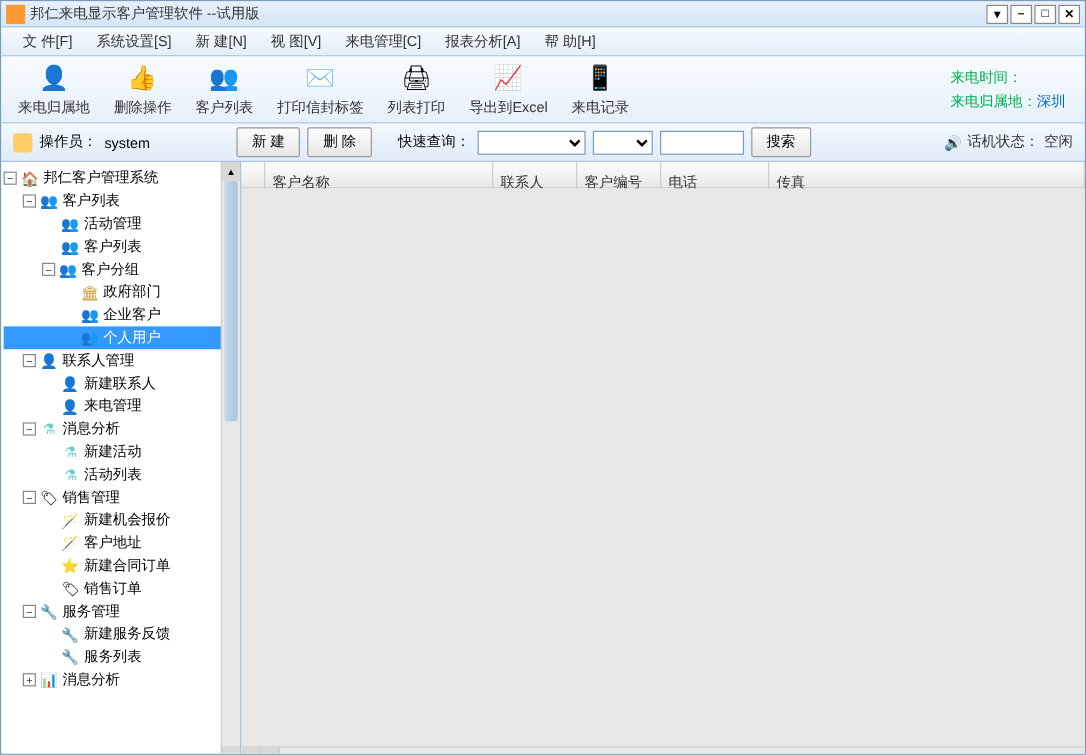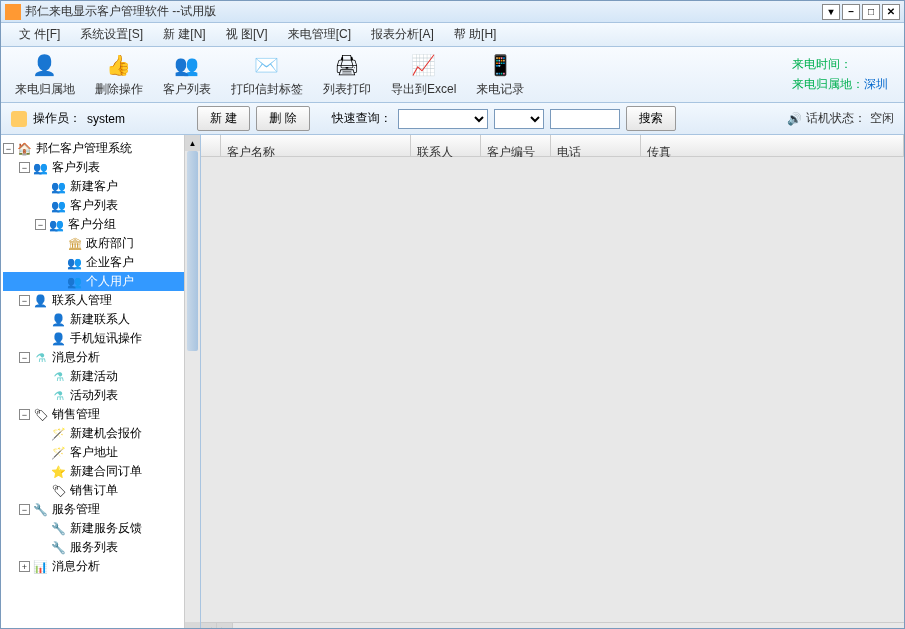--- a/index.html
+++ b/index.html
@@ -137,21 +137,21 @@
 
       <div class="tree-node">
           <span class="tree-spacer" style="width:16px"></span>
           <span class="tree-toggle">−</span>
           <span class="tree-icon">👥</span>
           <span>客户列表</span>
         </div>
       <div class="tree-node">
           <span class="tree-spacer" style="width:48px"></span>
           <span class="tree-icon">👥</span>
-          <span>新建客户</span>
+          <span>活动管理</span>
         </div>
       <div class="tree-node">
           <span class="tree-spacer" style="width:48px"></span>
           <span class="tree-icon">👥</span>
           <span>客户列表</span>
         </div>
       <div class="tree-node">
           <span class="tree-spacer" style="width:32px"></span>
           <span class="tree-toggle">−</span>
           <span class="tree-icon">👥</span>
@@ -180,21 +180,21 @@
           <span>联系人管理</span>
         </div>
       <div class="tree-node">
           <span class="tree-spacer" style="width:48px"></span>
           <span class="tree-icon ico-contact">👤</span>
           <span>新建联系人</span>
         </div>
       <div class="tree-node">
           <span class="tree-spacer" style="width:48px"></span>
           <span class="tree-icon ico-contact">👤</span>
-          <span>手机短讯操作</span>
+          <span>来电管理</span>
         </div>
 
       <div class="tree-node">
           <span class="tree-spacer" style="width:16px"></span>
           <span class="tree-toggle">−</span>
           <span class="tree-icon ico-act">⚗</span>
           <span>消息分析</span>
         </div>
       <div class="tree-node">
           <span class="tree-spacer" style="width:48px"></span>

